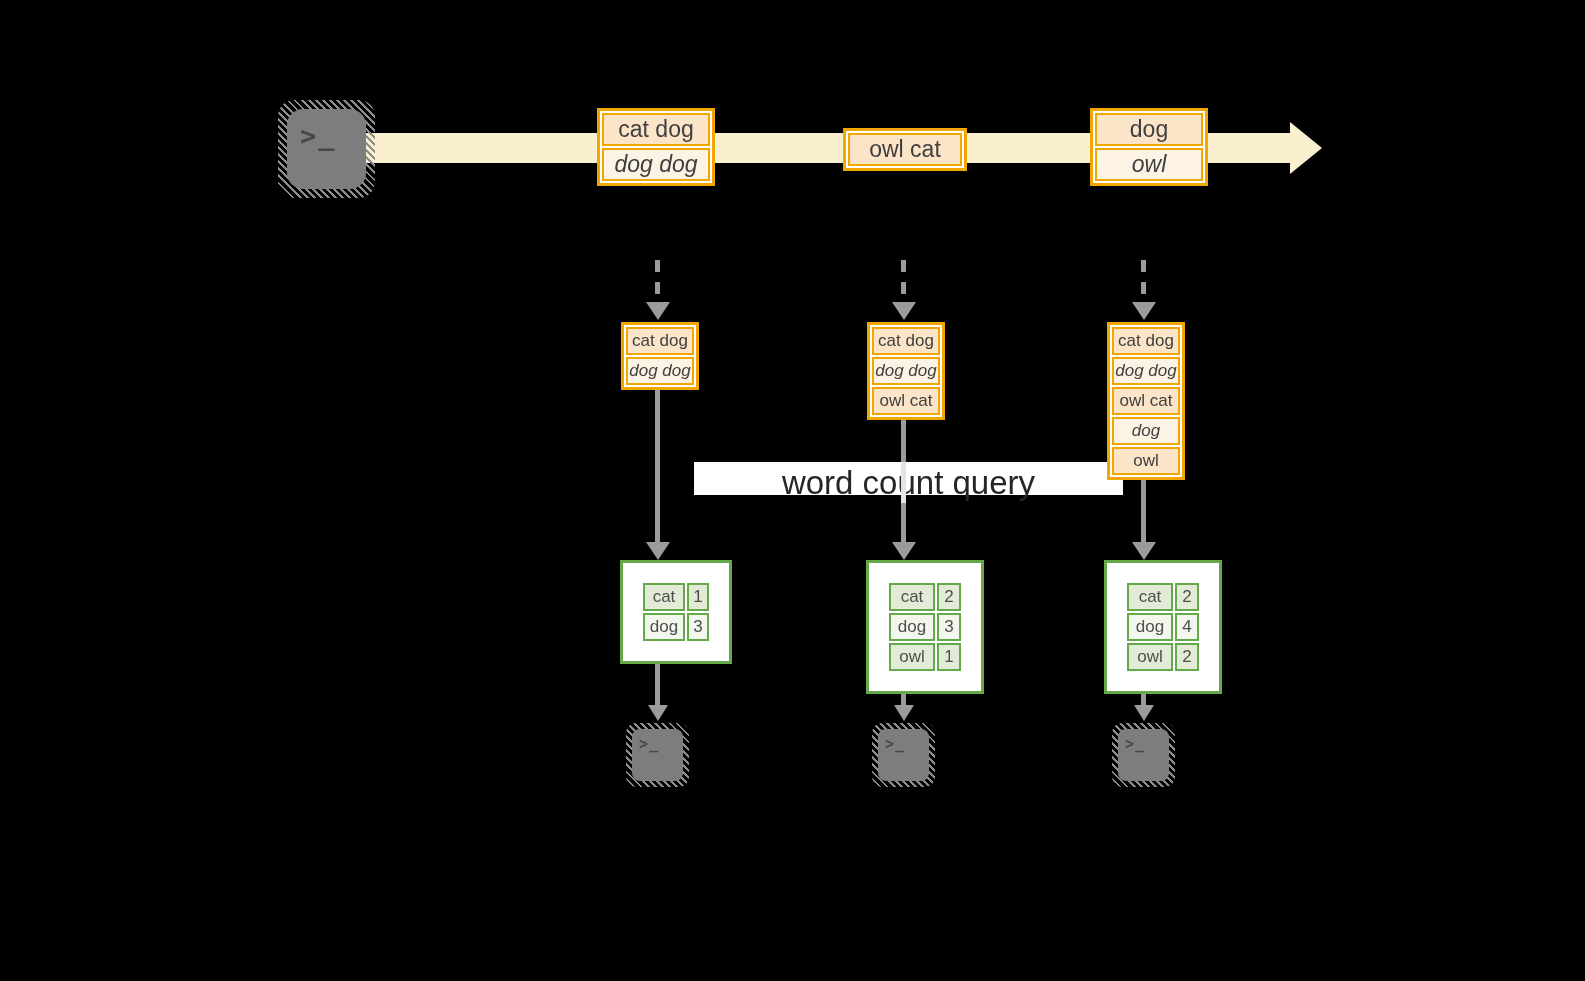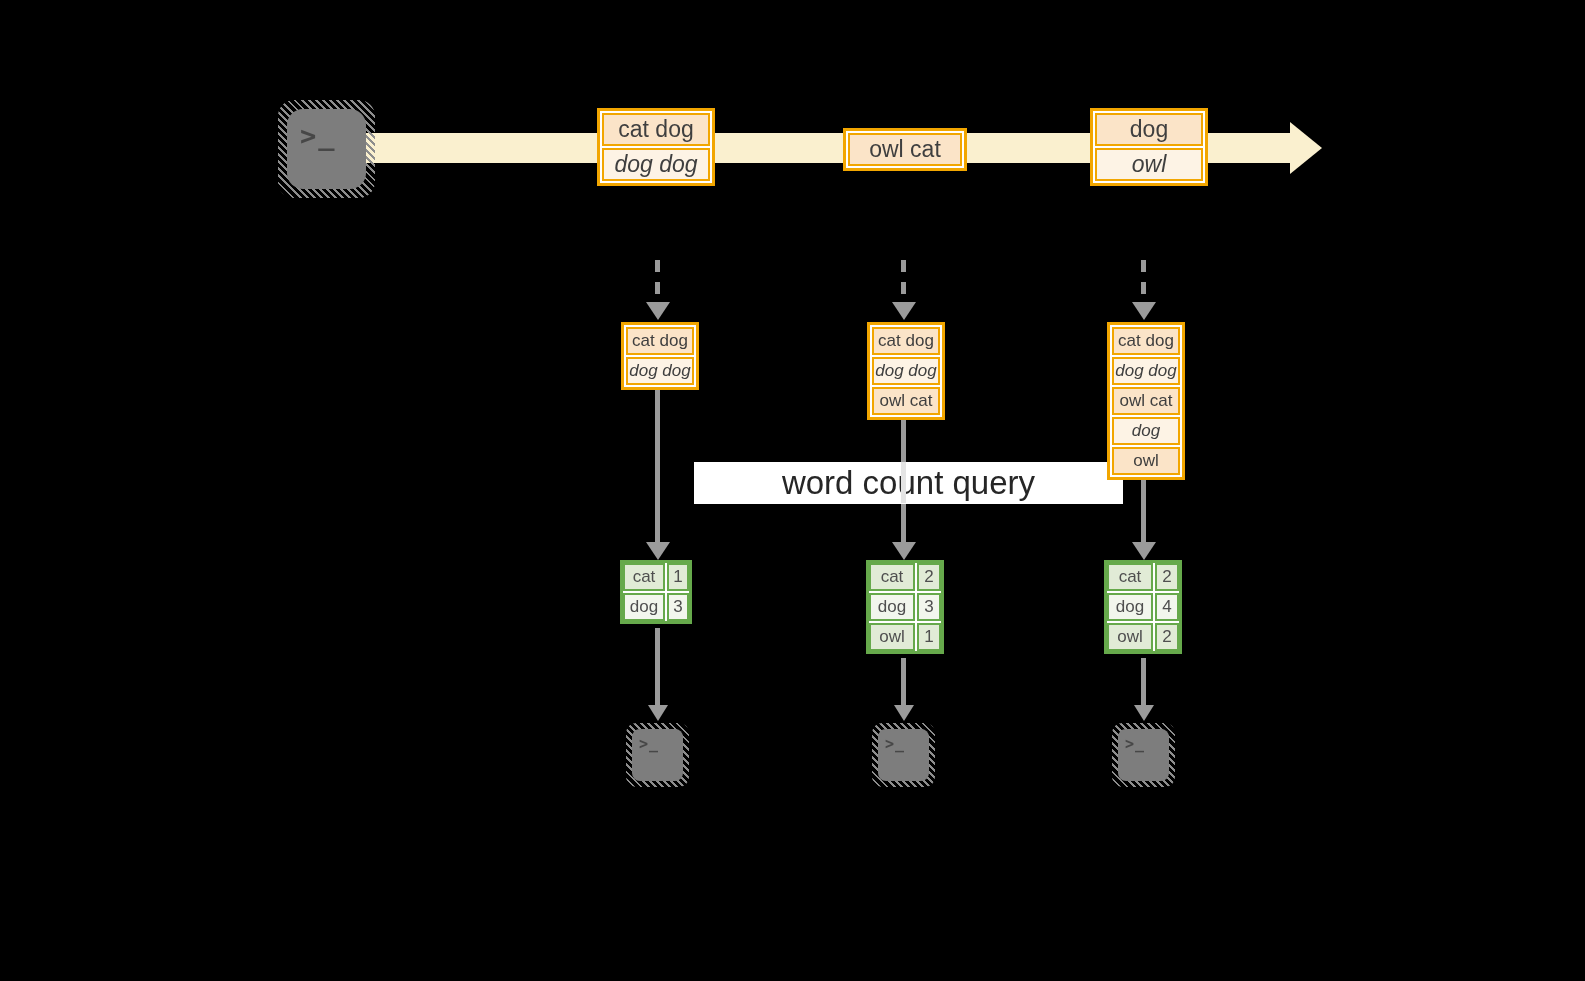--- a/index.html
+++ b/index.html
@@ -52,26 +52,26 @@
   .tbox-wide .cell{width:110px;}
   .sbox .cell{width:64px;height:24px;line-height:24px;font-size:17px;}
   
   .dshaft{position:absolute;width:5px;z-index:1;
     background:repeating-linear-gradient(to bottom,var(--arrow-gray) 0 12px,transparent 12px 22px);}
   .vshaft{position:absolute;width:5px;background:var(--arrow-gray);z-index:1;}
   .vhead{position:absolute;width:0;height:0;z-index:1;
     border-left:12px solid transparent;border-right:12px solid transparent;border-top:18px solid var(--arrow-gray);}
   .vhead.small{border-left-width:10px;border-right-width:10px;border-top-width:16px;}
   
-  .banner{position:absolute;left:694px;top:462px;width:429px;height:42px;background:var(--banner-bg);
+  .banner{position:absolute;left:694px;top:462px;width:429px;height:33px;background:var(--banner-bg);
     z-index:2;text-align:center;line-height:41px;font-size:33px;color:var(--banner-text);}
   .banner-line{position:absolute;left:901px;top:462px;width:5px;height:41px;background:#E4E4E4;z-index:3;}
   
   .gtable{position:absolute;background:#fff;border:3px solid var(--green-border);
-    padding:0;display:flex;flex-direction:column;gap:2px;z-index:4;box-sizing:content-box;}
+    padding:20px;display:flex;flex-direction:column;gap:2px;z-index:4;box-sizing:content-box;}
   .grow{display:flex;gap:2px;}
   .gcell{border:2px solid var(--green-border);height:24px;line-height:24px;font-size:17px;
     text-align:center;color:var(--green-text);}
   .grow.dark .gcell{background:var(--green-dark);}
   .grow.light .gcell{background:var(--green-light);}
   .gword{width:38px;}
   .gcount{width:18px;}
   .gt-wide .gword{width:42px;}
   .gt-wide .gcount{width:20px;}
 </style>

